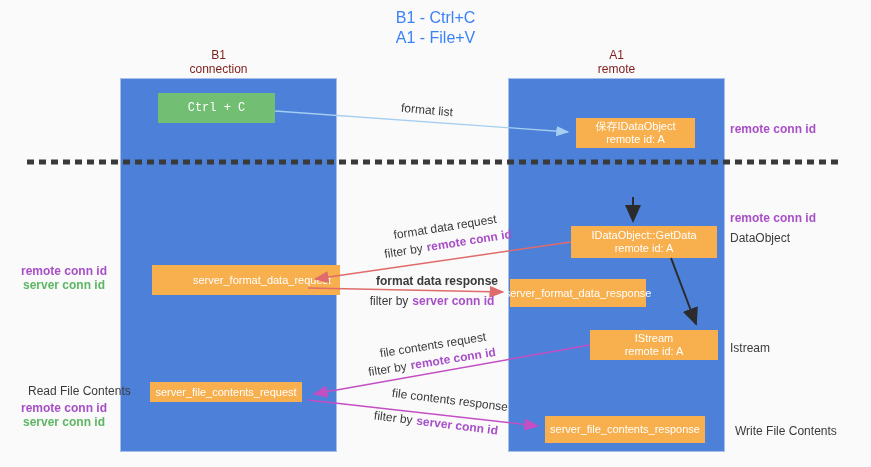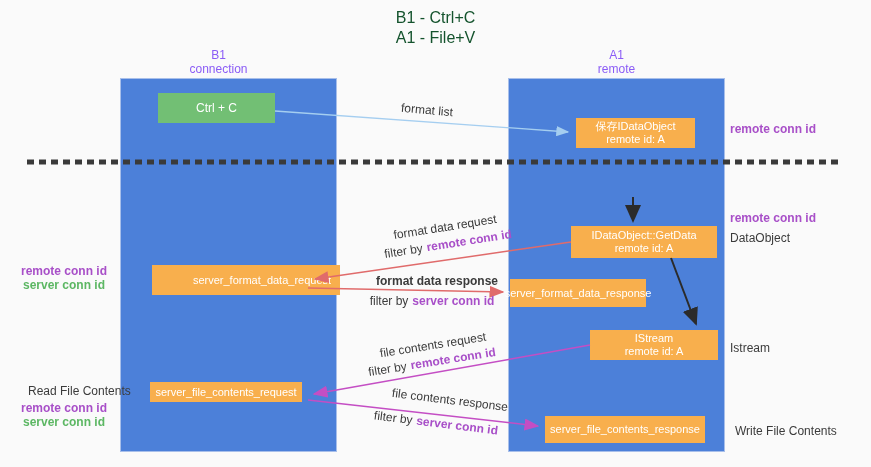--- a/index.html
+++ b/index.html
@@ -1,37 +1,37 @@
 <!DOCTYPE html>
 <html><head>
 <meta charset="utf-8">
 <style>
   html,body{margin:0;padding:0;}
   body{width:871px;height:467px;position:relative;background:#FAFAFA;
        font-family:"Liberation Sans",sans-serif;color:#3B3B3B;overflow:hidden;}
   .stage{position:absolute;left:0;top:0;width:871px;height:467px;}
 
   .title{position:absolute;left:0;top:8px;width:871px;text-align:center;
-         font-size:16px;line-height:20px;color:#14532d;z-index:2;}
+         font-size:16px;line-height:20px;color:#3b82f6;z-index:2;}
 
   .lane{position:absolute;top:78px;width:217px;height:374px;background:#4C80D9;
         border:1px solid #A8BfEA;box-sizing:border-box;z-index:1;}
   .lane-left{left:120px;}
   .lane-right{left:508px;}
 
   .lane-header{position:absolute;top:48px;width:217px;text-align:center;
-               font-size:12px;line-height:14px;color:#8b5cf6;z-index:2;}
+               font-size:12px;line-height:14px;color:#7f1d1d;z-index:2;}
   .lh-left{left:110px;}
   .lh-right{left:508px;}
 
   .node{position:absolute;display:flex;flex-direction:column;align-items:center;
         justify-content:center;color:#FFFFFF;text-align:center;z-index:3;
         font-size:11px;line-height:13px;}
   .node.orange{background:#F8AF4D;}
-  .node.green{background:#72BF74;font-size:12px;}
+  .node.green{background:#72BF74;font-size:12px;font-family:Liberation Mono, monospace;}
 
   .n-ctrl-c{left:158px;top:93px;width:117px;height:30px;}
   .n-save{left:576px;top:118px;width:119px;height:30px;}
   .n-ctrl-v{left:575px;top:170px;width:115px;height:27px;}
   .n-getdata{left:571px;top:226px;width:146px;height:32px;}
   .n-freq{left:152px;top:265px;width:156px;height:30px;padding-left:32px;}
   .n-fresp{left:510px;top:279px;width:136px;height:28px;}
   .n-istream{left:590px;top:330px;width:128px;height:30px;}
   .n-creq{left:150px;top:382px;width:152px;height:20px;}
   .n-cresp{left:545px;top:416px;width:160px;height:27px;justify-content:center;}

